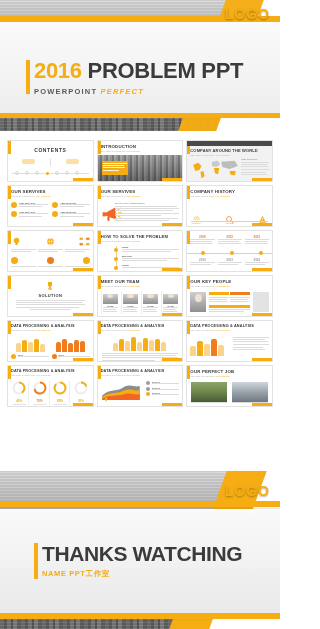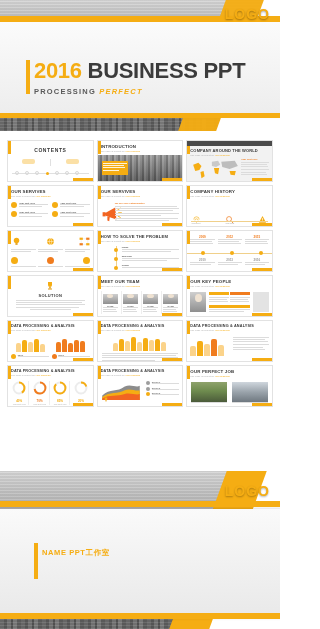--- a/index.html
+++ b/index.html
@@ -156,22 +156,22 @@
         <div class="city-sky"></div>
       </div>
     <div class="hero-tri"></div>
     <div class="hero-tri2"></div>
     <div class="hero-sheet"></div>
     <div class="hero-bar"></div>
     <div class="hero-bar2"></div>
     <div class="logo">LOGO</div>
     <div class="hero-accent"></div>
     <div class="hero-text">
-      <div class="hero-title"><span class="yr">2016</span> <span>BUSINESS PPT</span></div>
-      <div class="hero-sub"><span>PROCESSING</span> <i class="o">PERFECT</i></div>
+      <div class="hero-title"><span class="yr">2016</span> <span>PROBLEM PPT</span></div>
+      <div class="hero-sub"><span>POWERPOINT</span> <i class="o">PERFECT</i></div>
     </div>
   </div>
 
   <div class="grid">
 
     <div class="slide">
       <div class="corner-t"></div>
       <div class="hd" style="left:5px;top:6px;text-align:center;right:5px;">
         <div class="hd-t" style="font-size:5px;letter-spacing:.6px;">CONTENTS</div>
       </div>
@@ -749,17 +749,18 @@
         <div class="city-sky"></div>
       </div>
     <div class="cl-tri"></div>
     <div class="cl-tri2"></div>
     <div class="cl-sheet"></div>
     <div class="cl-bar"></div>
     <div class="cl-bar2"></div>
     <div class="cl-logo">LOGO</div>
     <div class="cl-accent"></div>
     <div class="cl-text">
+      <div class="cl-title">THANKS WATCHING</div>
       <div class="cl-sub">NAME PPT工作室</div>
     </div>
   </div>
 
 </div>
 
 </body></html>

